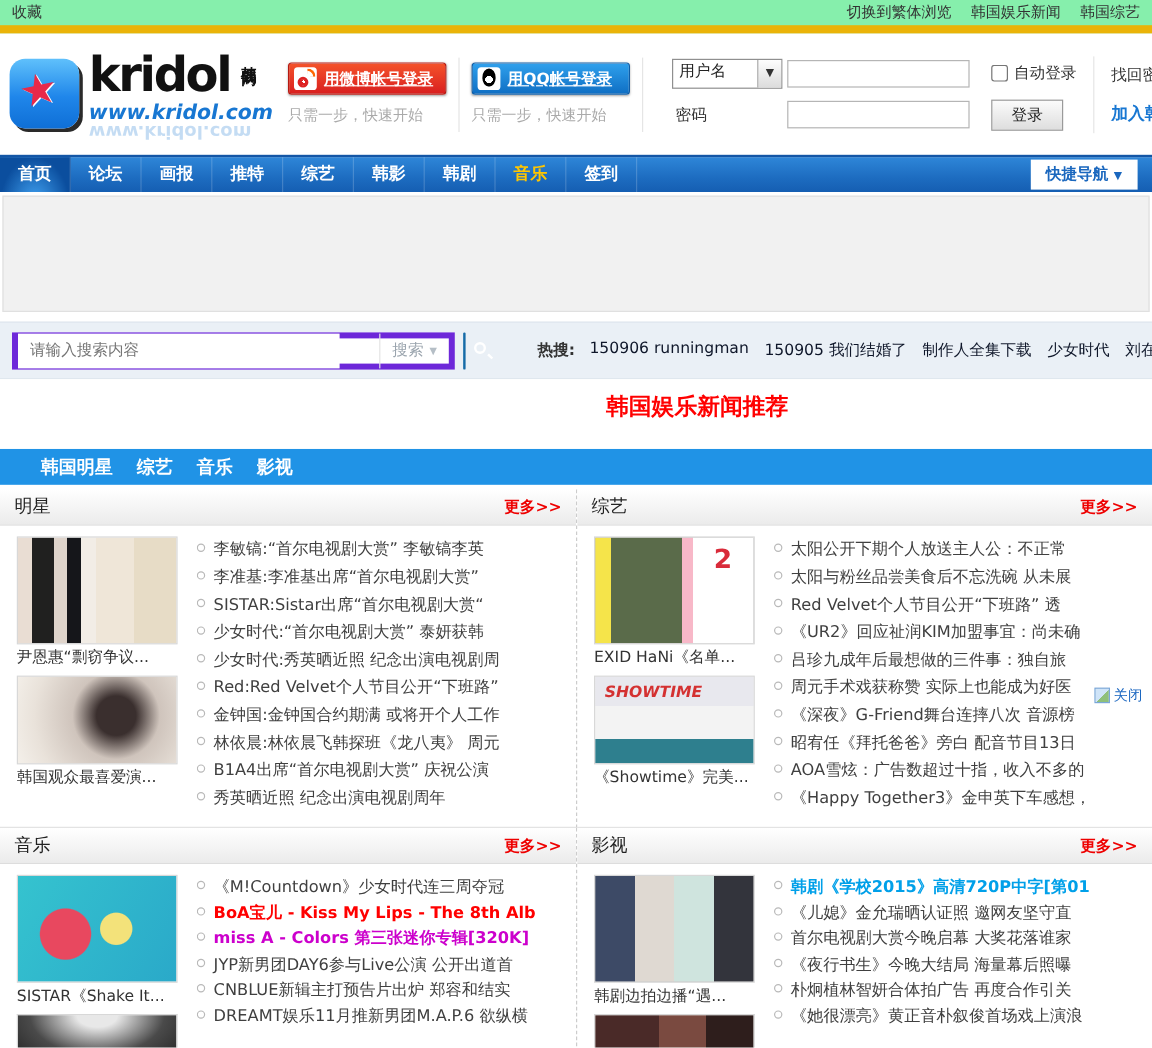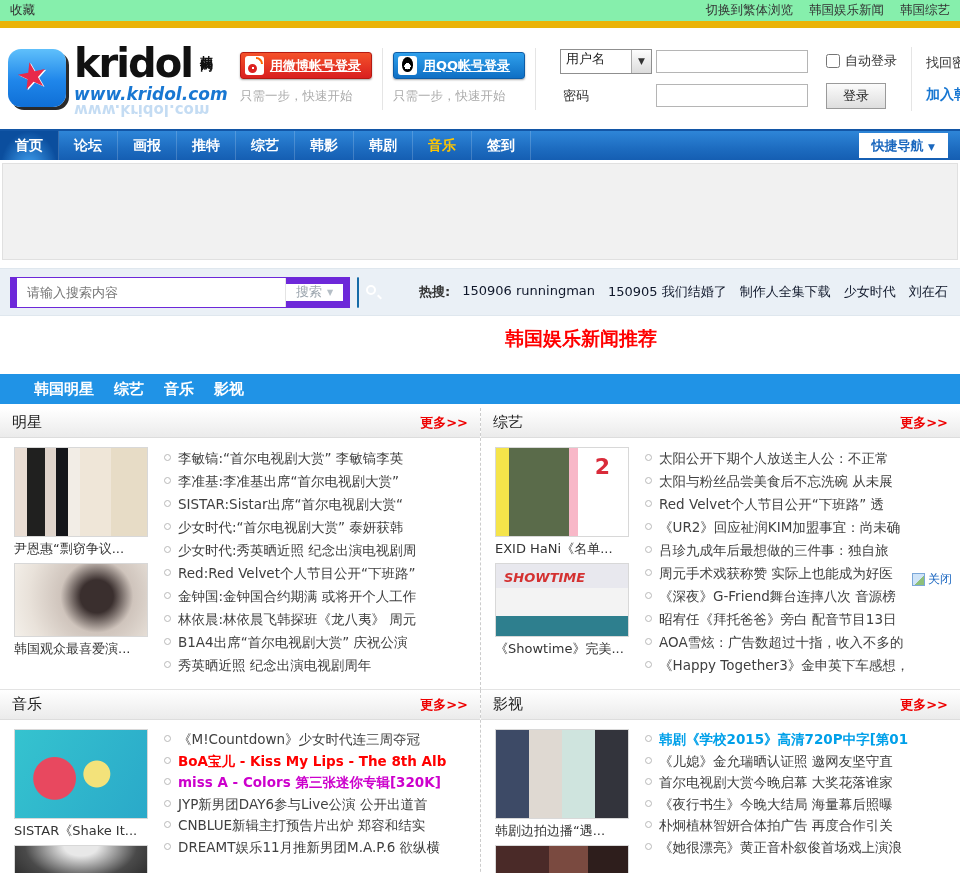--- a/index.html
+++ b/index.html
@@ -74,21 +74,21 @@
   .quick-nav { position:absolute; right:12px; top:2px; height:25px; padding:0 13px; background:#fff;
                color:#1a67be; font-size:13px; font-weight:bold; line-height:25px; cursor:pointer; }
   .quick-nav .caret { font-size:9px; }
 
   
   .ad-box { margin:3px 2px 8px 2px; height:97px; background:#f1f1f1; border:1px solid #e0e0e0; }
 
   
   .search-strip { height:48px; background:#eaf0f6; border-top:1px solid #dfe7ee; border-bottom:1px solid #dfe7ee;
                   display:flex; align-items:center; padding:0 10px; }
-  .search-box { display:flex; align-items:center; height:31px; border:7px solid #6d28d9; background:#fff; }
+  .search-box { display:flex; align-items:center; height:31px; border:5px solid #6d28d9; background:#fff;gap:33px; }
   .search-input { width:268px; height:29px; border:0; outline:none; padding:0 10px; font-size:13px; font-family:inherit; color:#333; }
   .search-type { width:58px; height:29px; border-left:1px solid #e4e4e4; color:#9aa4ad; font-size:13px;
                  display:flex; align-items:center; justify-content:center; gap:5px; cursor:pointer; }
   .search-type .caret { font-size:8px; color:#b5bec6; }
   .search-btn { width:33px; height:31px; margin-left:7px; background:#1b7ec2; border:1px solid #166ba7; border-radius:3px;
                 cursor:pointer; position:relative; }
   .mag { position:absolute; left:8px; top:7px; width:10px; height:10px; border:2px solid #fff; border-radius:50%; }
   .mag::after { content:""; position:absolute; left:9px; top:9px; width:5px; height:2px; background:#fff; transform:rotate(45deg); }
   .hot-wrap { display:flex; align-items:center; margin-left:60px; font-size:13px; white-space:nowrap; }
   .hot-label { font-weight:bold; color:#333; margin-right:12px; }

